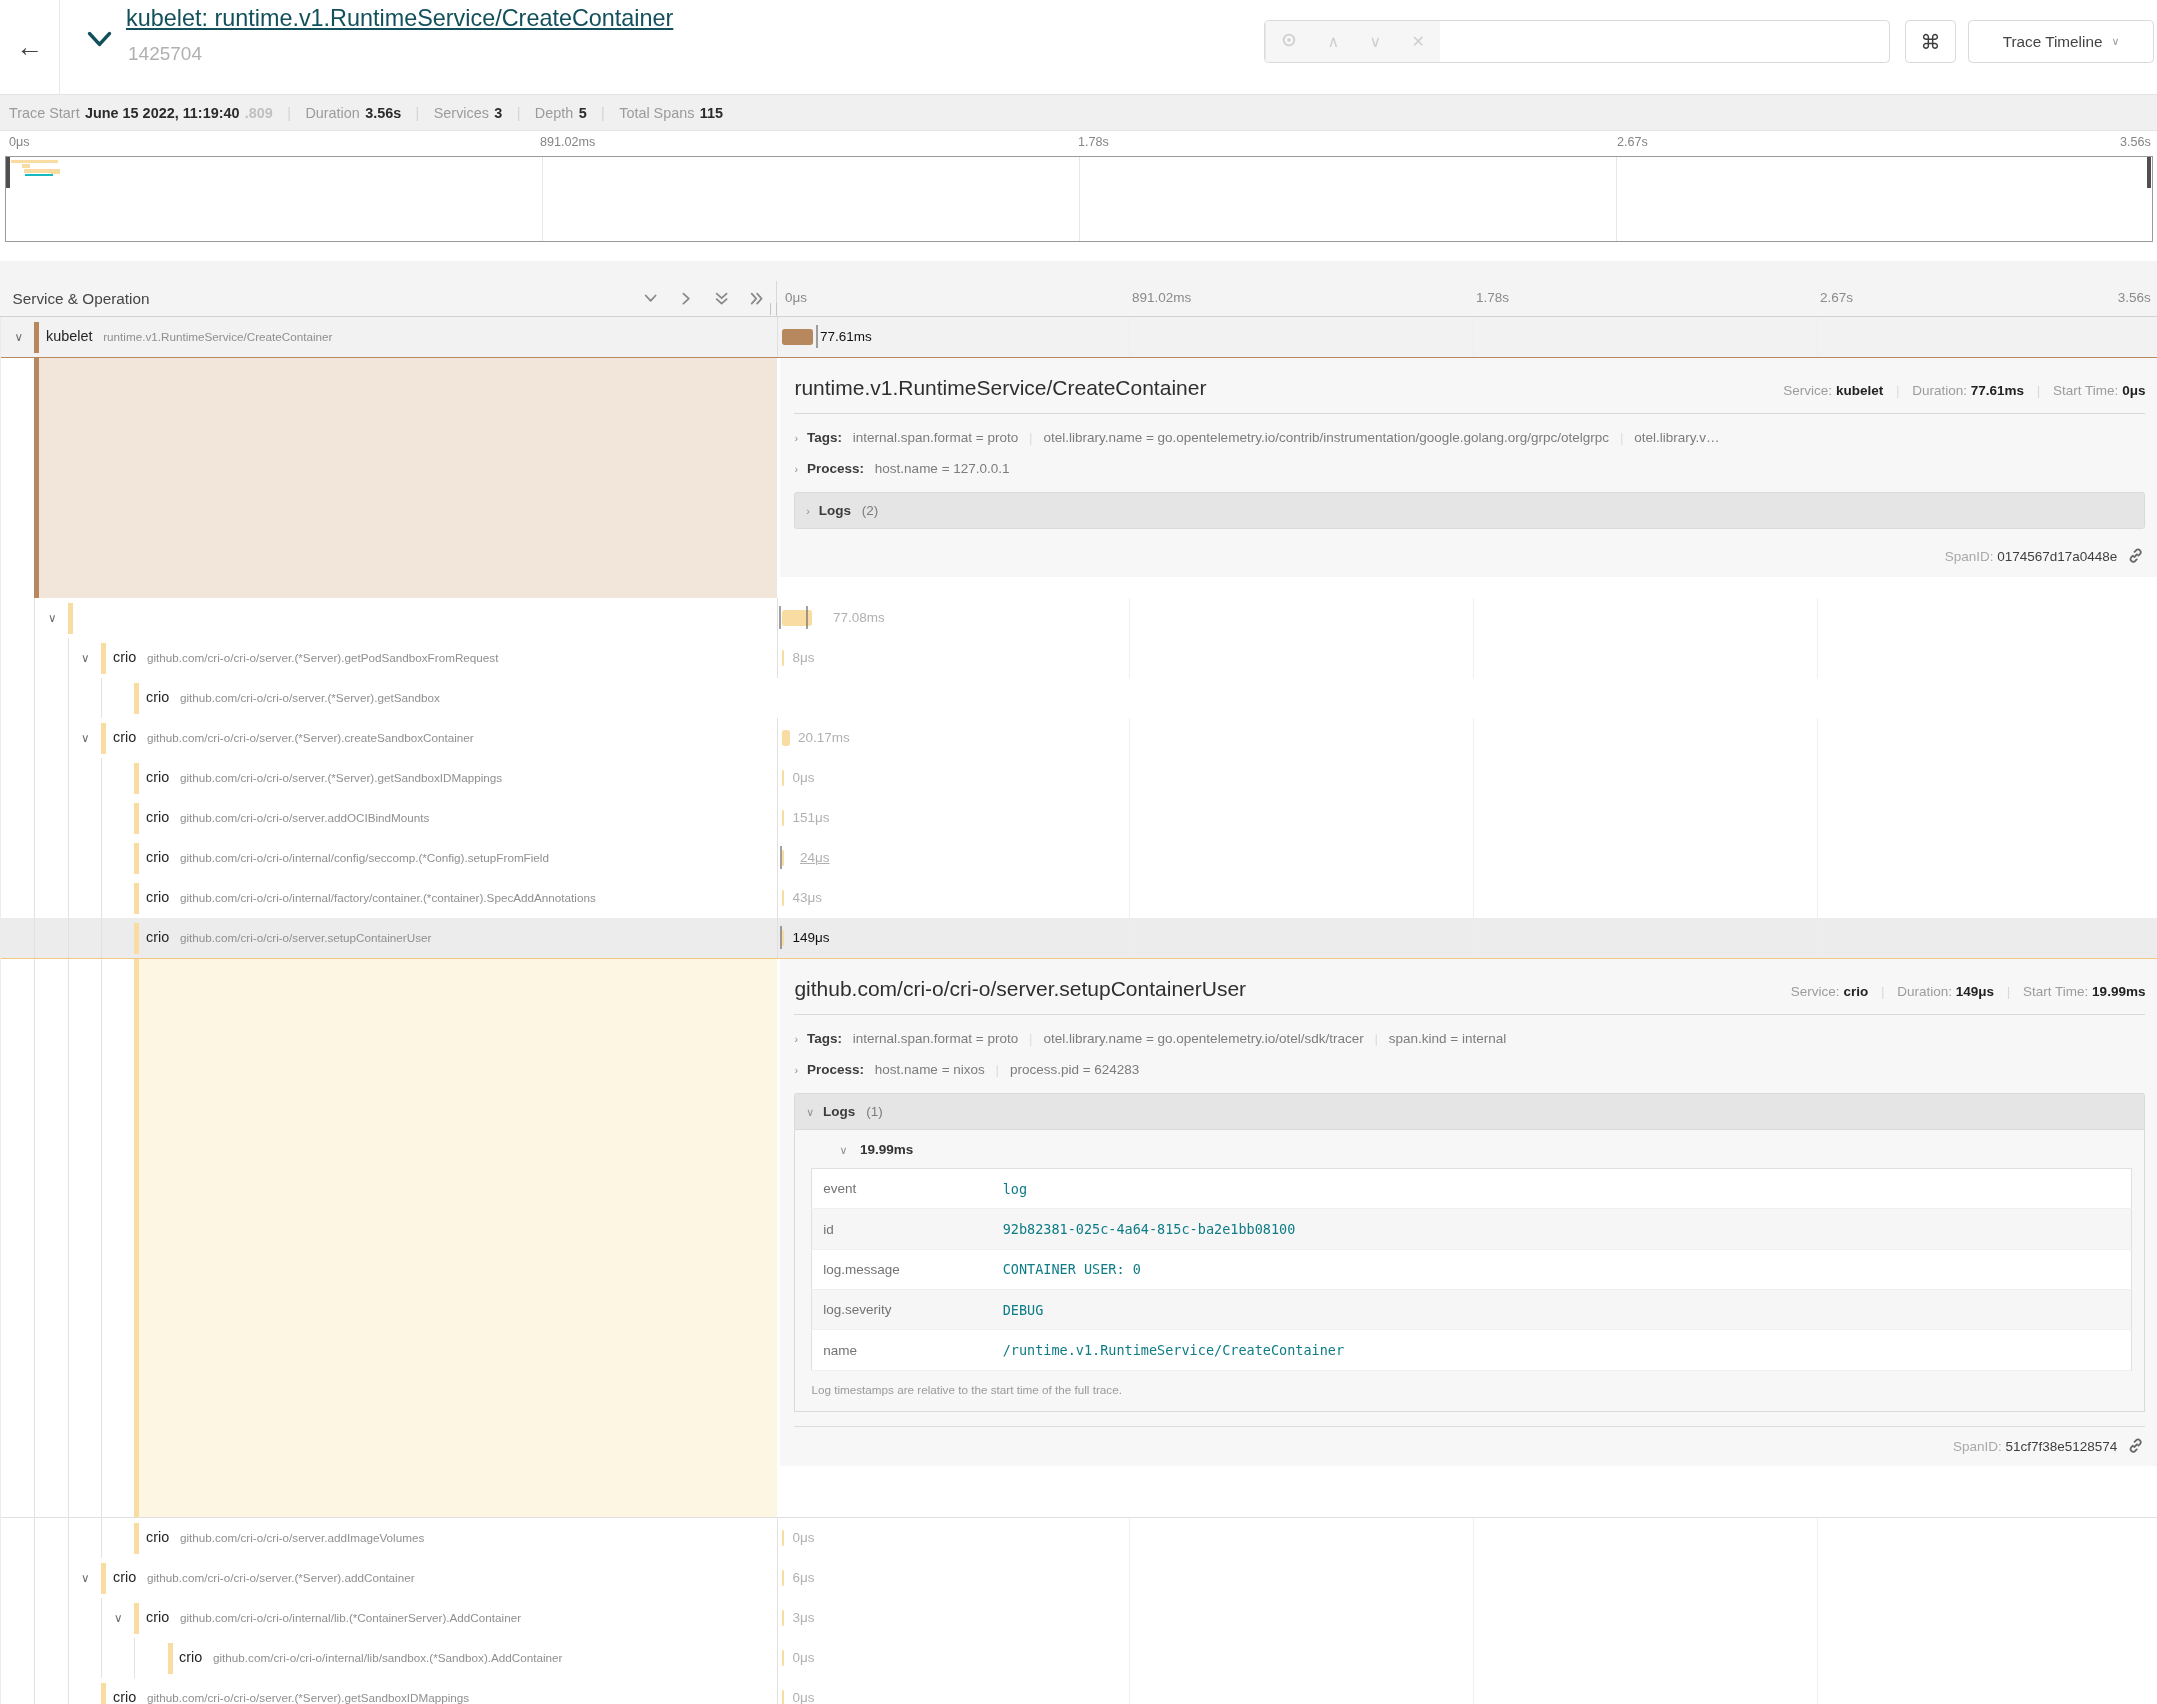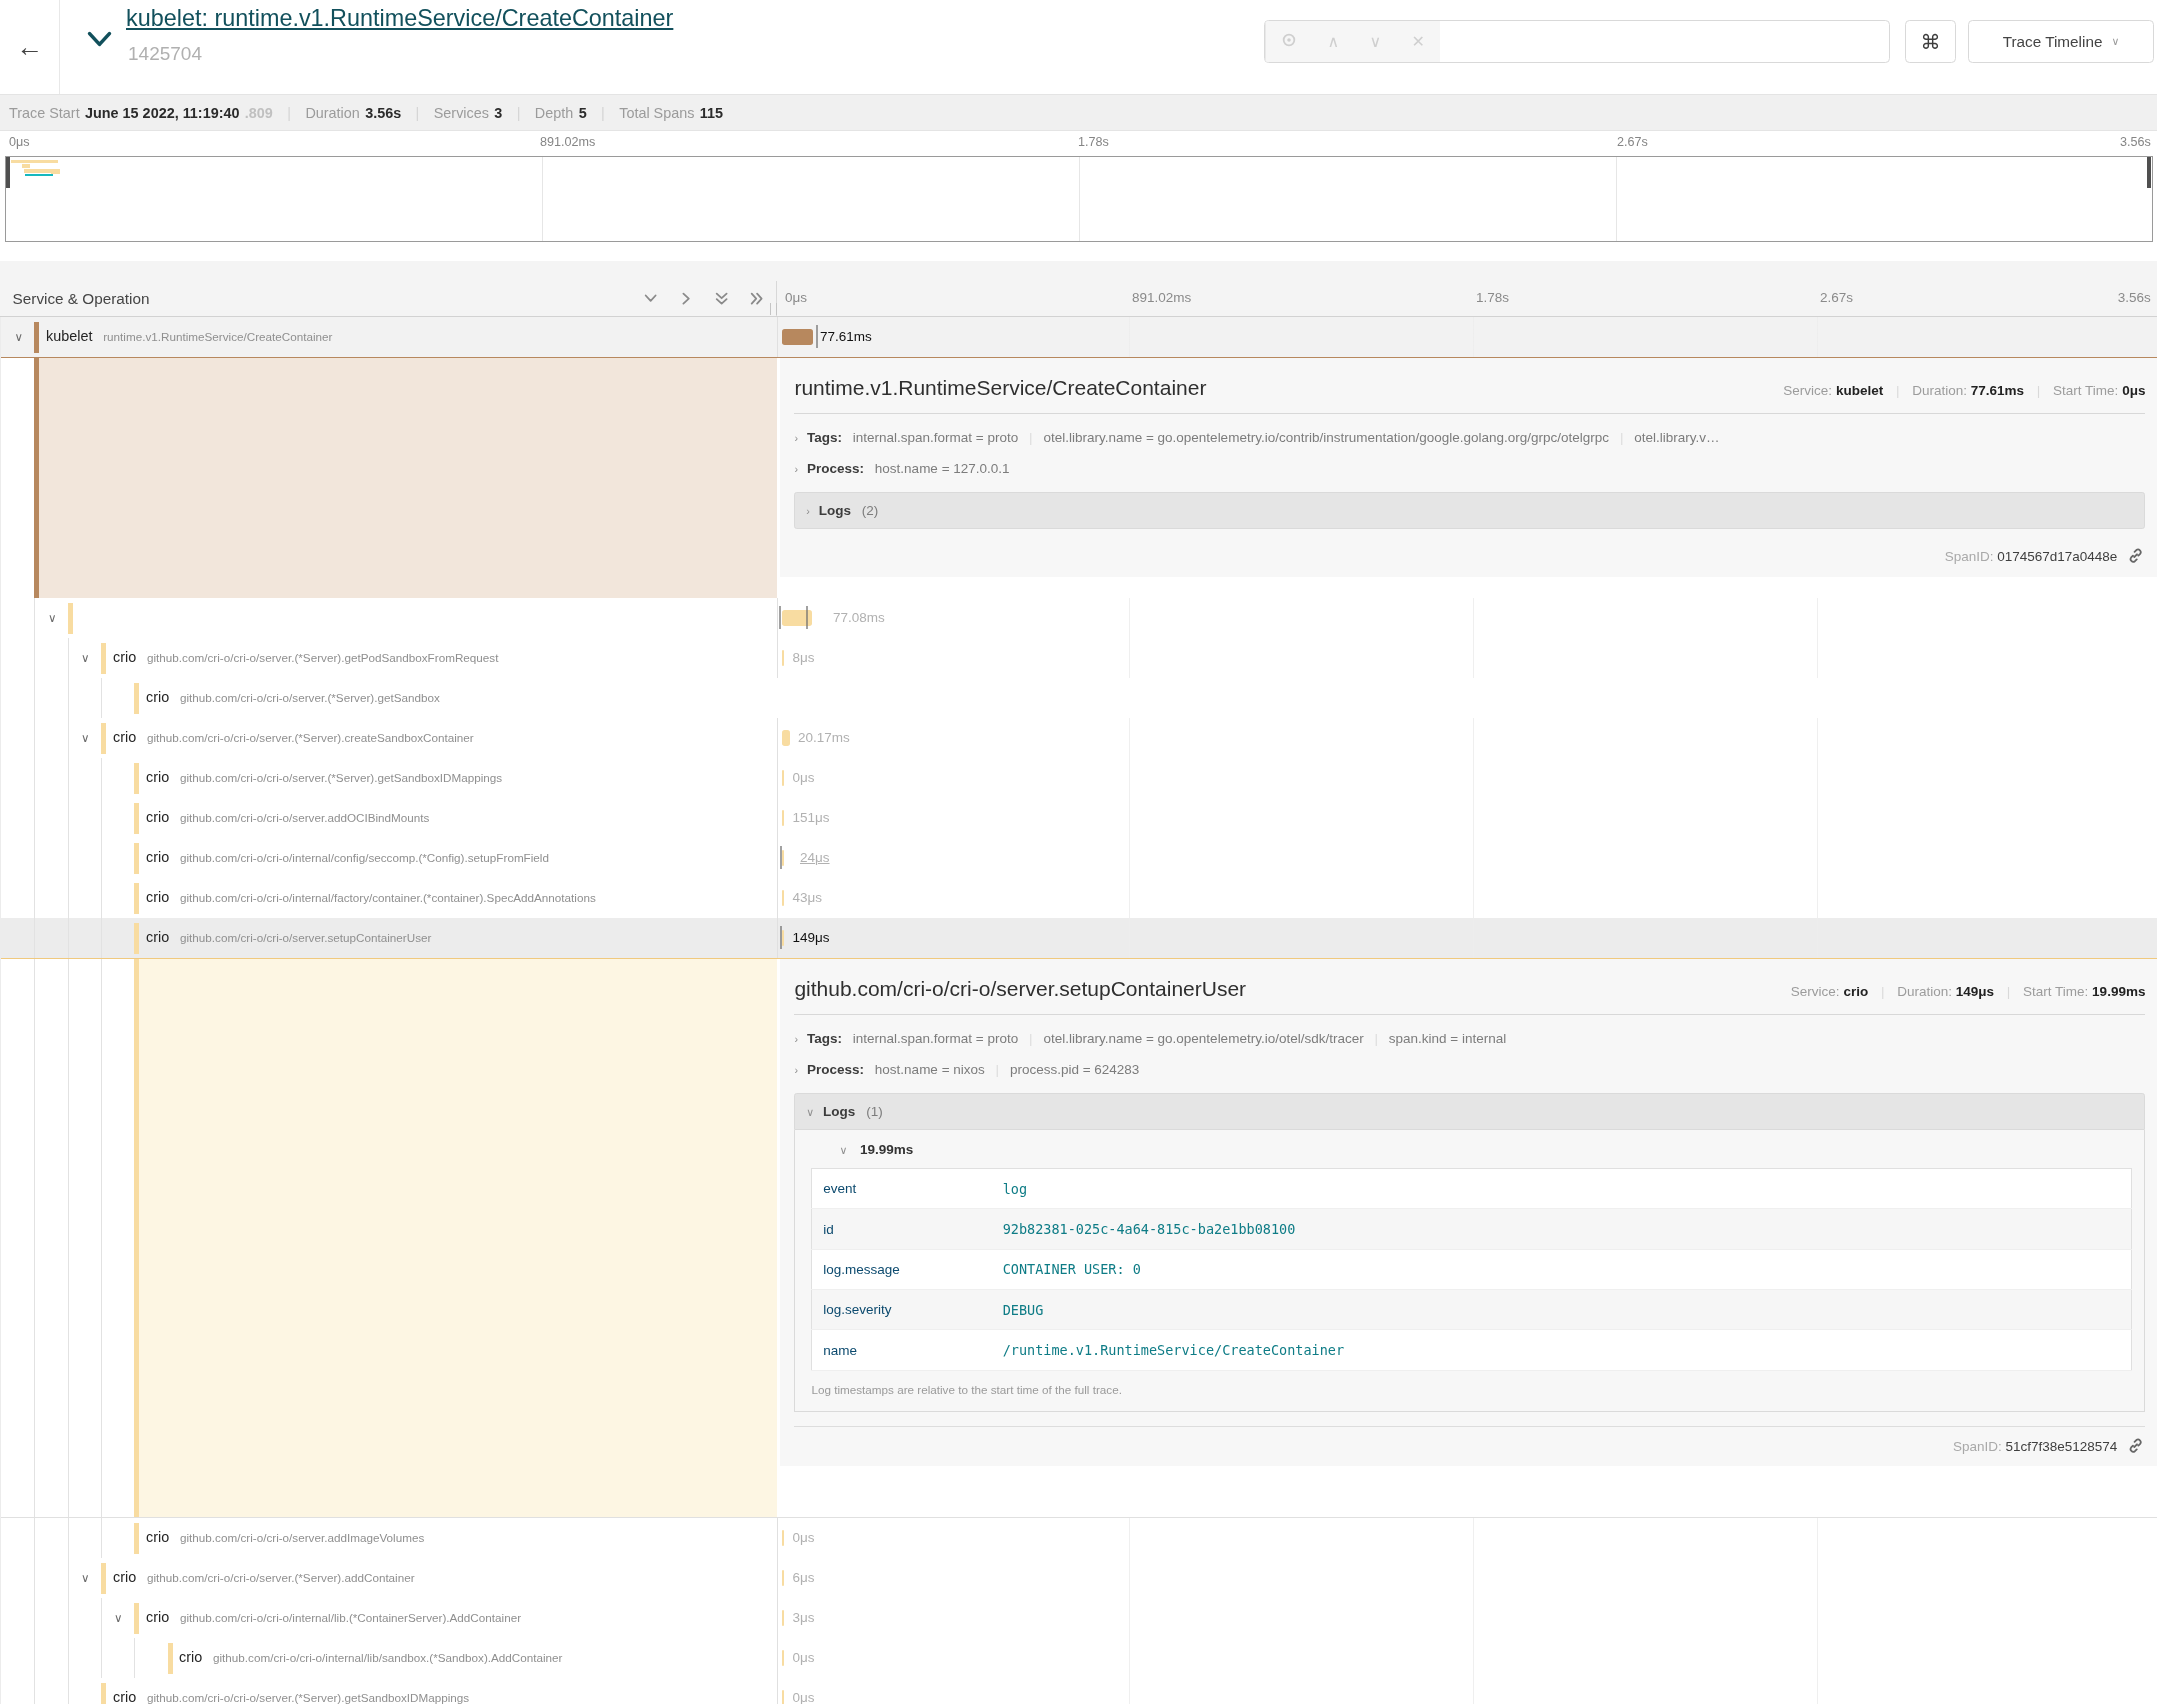--- a/index.html
+++ b/index.html
@@ -105,21 +105,21 @@
   .spanid-line b { color:#4a4a4a; font-weight:normal; color:#3f3f3f; }
   .spanid-line svg { vertical-align:-2.7px; margin-left:7.2px; cursor:pointer; }
 
   
   .logs-content { border:0.9px solid #dadada; border-top:0; background:#f7f7f7; padding:12.6px 12.6px 14.4px 16px; }
   .log-ts { font-size:13.5px; font-weight:bold; color:#333; cursor:pointer;margin-left:28px; }
   .log-ts .d-chev { font-weight:normal; }
   .log-table { width:100%; margin-top:10.8px; border:0.9px solid #e0e0e0; border-collapse:collapse; background:#fff; }
   .log-table tr:nth-child(even) { background:#f6f6f6; }
   .log-table td { padding:11.7px 10.8px; font-size:13.5px; border-bottom:0.9px solid #efefef; }
-  .log-table td.k { color:#0c4a6e; width:180px; }
+  .log-table td.k { color:#737373; width:180px; }
   .log-table td.v { font-family:"DejaVu Sans Mono","Liberation Mono",monospace; color:#0e7c86; }
   .log-note { margin-top:12.6px; font-size:11.7px; color:#9a9a9a; }
   .spanid-line.bordered { border-top:0.9px solid #ddd; margin-top:14.4px; padding-top:10.8px; }
 
   svg .stk { fill:none; stroke:currentColor; stroke-width:2; stroke-linecap:round; stroke-linejoin:round; }
 </style>
 </head>
 <body>
 
 <div class="top-header">

